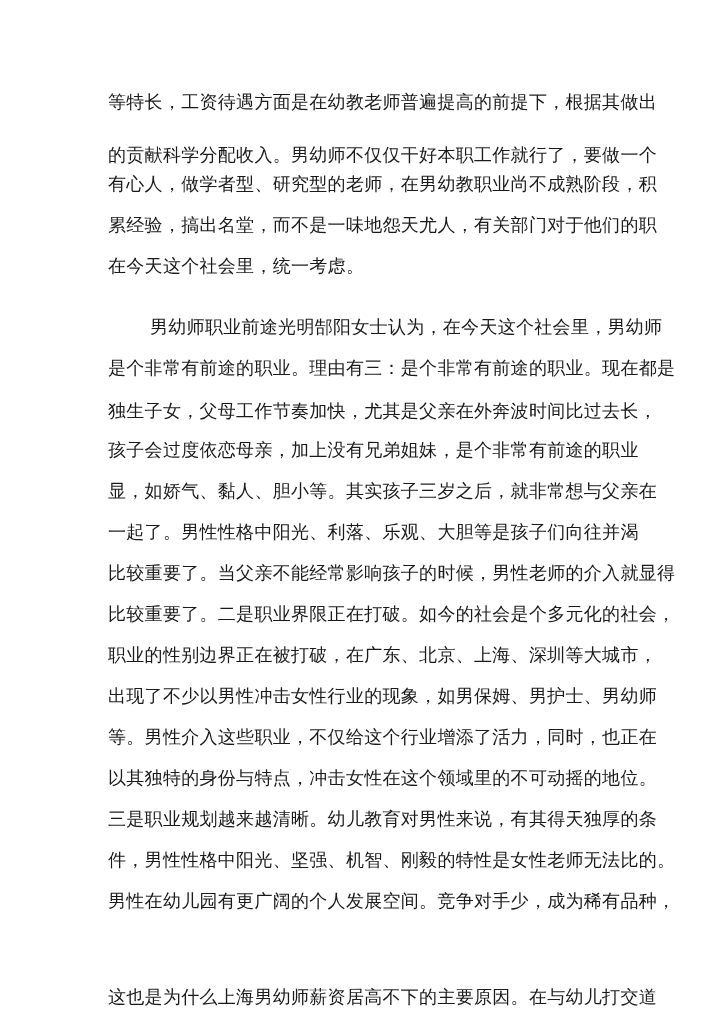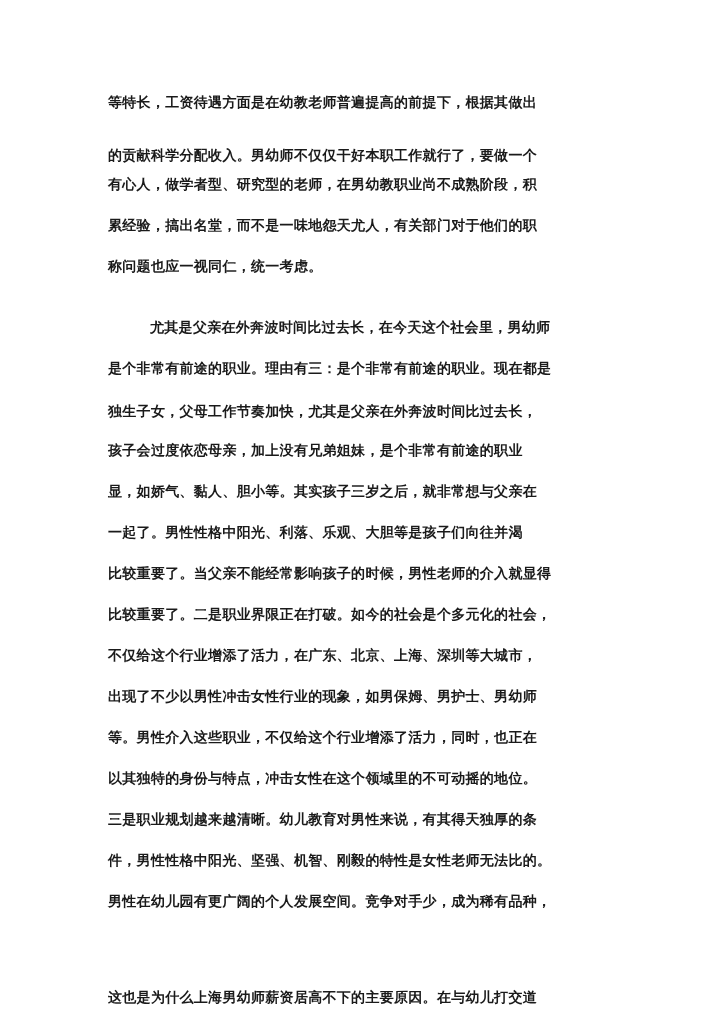--- a/index.html
+++ b/index.html
@@ -21,51 +21,50 @@
       top: 0;
       width: 720px;
       height: 1018px;
       background: #ffffff;
     }
     .line {
       position: absolute;
       left: 108px;
       width: 506px;
       height: 30px;
-      font-size: 14px;
+      font-size: 18px;
       line-height: 30px;
       white-space: nowrap;
       letter-spacing: 0.3px;
-      font-weight: bold;
     }
     .indent { left: 150px; width: 464px; }
   </style>
 </head>
 <body>
 
 <div class="page">
 
   <div>
     <div class="line" style="top:87px">等特长，工资待遇方面是在幼教老师普遍提高的前提下，根据其做出</div>
     <div class="line" style="top:140px">的贡献科学分配收入。男幼师不仅仅干好本职工作就行了，要做一个</div>
     <div class="line" style="top:169px">有心人，做学者型、研究型的老师，在男幼教职业尚不成熟阶段，积</div>
     <div class="line" style="top:210px">累经验，搞出名堂，而不是一味地怨天尤人，有关部门对于他们的职</div>
-    <div class="line" style="top:251px">称问题也应一视同仁，统一考虑。</div>
+    <div class="line" style="top:251px">在今天这个社会里，统一考虑。</div>
   </div>
 
   <div>
-    <div class="line indent" style="top:312px">尤其是父亲在外奔波时间比过去长，在今天这个社会里，男幼师</div>
+    <div class="line indent" style="top:312px">男幼师职业前途光明郜阳女士认为，在今天这个社会里，男幼师</div>
     <div class="line" style="top:353px">是个非常有前途的职业。理由有三：是个非常有前途的职业。现在都是</div>
     <div class="line" style="top:396px">独生子女，父母工作节奏加快，尤其是父亲在外奔波时间比过去长，</div>
     <div class="line" style="top:435px">孩子会过度依恋母亲，加上没有兄弟姐妹，是个非常有前途的职业</div>
     <div class="line" style="top:476px">显，如娇气、黏人、胆小等。其实孩子三岁之后，就非常想与父亲在</div>
     <div class="line" style="top:517px">一起了。男性性格中阳光、利落、乐观、大胆等是孩子们向往并渴</div>
     <div class="line" style="top:558px">比较重要了。当父亲不能经常影响孩子的时候，男性老师的介入就显得</div>
     <div class="line" style="top:599px">比较重要了。二是职业界限正在打破。如今的社会是个多元化的社会，</div>
-    <div class="line" style="top:640px">不仅给这个行业增添了活力，在广东、北京、上海、深圳等大城市，</div>
+    <div class="line" style="top:640px">职业的性别边界正在被打破，在广东、北京、上海、深圳等大城市，</div>
     <div class="line" style="top:681px">出现了不少以男性冲击女性行业的现象，如男保姆、男护士、男幼师</div>
     <div class="line" style="top:722px">等。男性介入这些职业，不仅给这个行业增添了活力，同时，也正在</div>
     <div class="line" style="top:763px">以其独特的身份与特点，冲击女性在这个领域里的不可动摇的地位。</div>
     <div class="line" style="top:804px">三是职业规划越来越清晰。幼儿教育对男性来说，有其得天独厚的条</div>
     <div class="line" style="top:845px">件，男性性格中阳光、坚强、机智、刚毅的特性是女性老师无法比的。</div>
     <div class="line" style="top:886px">男性在幼儿园有更广阔的个人发展空间。竞争对手少，成为稀有品种，</div>
     <div class="line" style="top:982px">这也是为什么上海男幼师薪资居高不下的主要原因。在与幼儿打交道</div>
   </div>
 
 </div>

